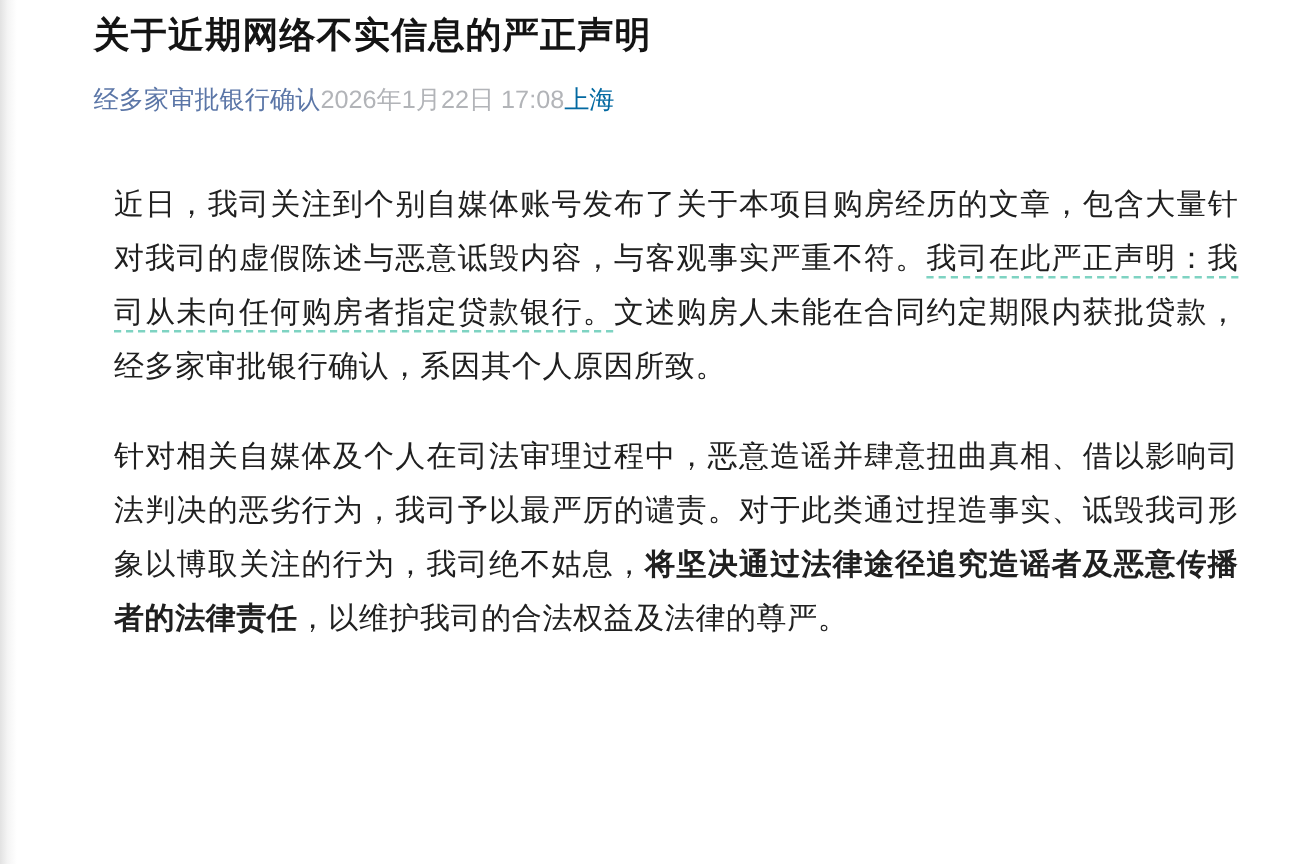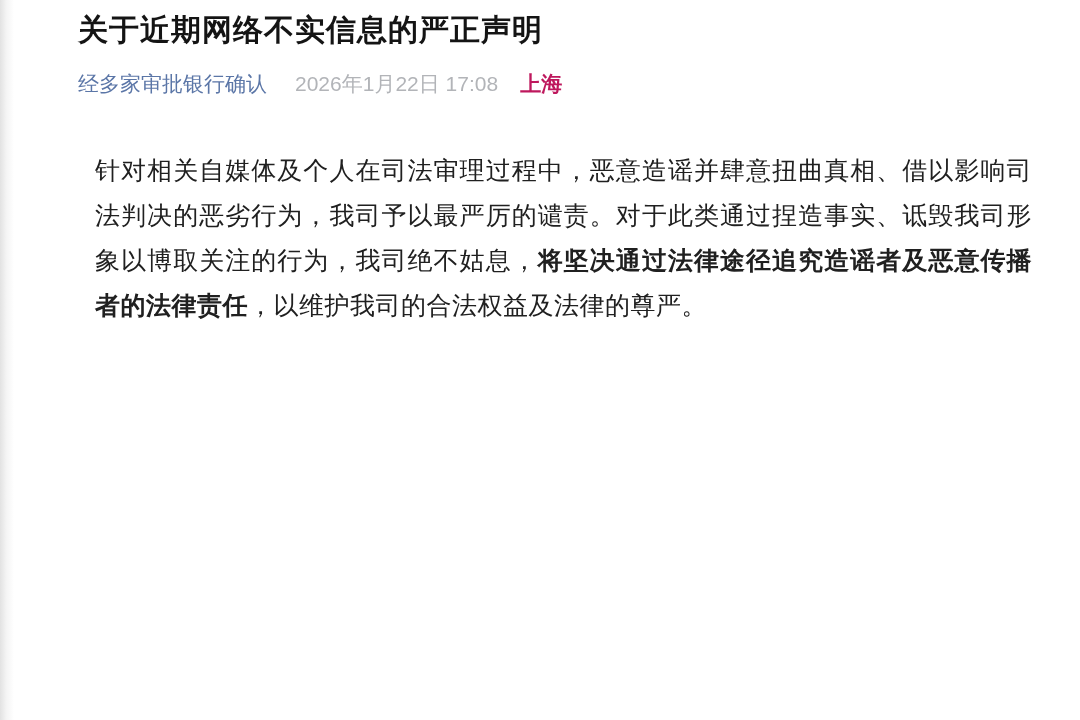--- a/index.html
+++ b/index.html
@@ -45,26 +45,24 @@
     white-space: nowrap;
   }
   .author {
     color: #5b76a7;
     text-decoration: none;
     cursor: pointer;
     font-weight: 400;
   }
   .time {
     color: #b2b4b8;
-    margin-left: 28px;
+    margin-left: 0;
   }
   .loc {
-    color: #be185d;
-    margin-left: 22px;
-    font-weight: bold;
+    color: #0369a1;
   }
   .body {
     position: absolute;
     left: 95px;
     top: 148px;
     width: 937px;
     font-family: "Liberation Serif", "DejaVu Serif", serif;
     font-size: 25px;
     line-height: 45px;
     color: #202020;
@@ -91,17 +89,18 @@
 <div class="page">
   <div class="left-edge"></div>
 
   <h1 class="title">关于近期网络不实信息的严正声明</h1>
 
   <div class="meta">
     <a class="author">经多家审批银行确认</a><span class="time">2026年1月22日 17:08</span><span class="loc">上海</span>
   </div>
 
   <div class="body">
+    <p><span>近日，我司关注到个别自媒体账号发布了关于本项目购房经历的文章，包含大量针对我司的虚假陈述与恶意诋毁内容，与客观事实严重不符。</span><span class="u">我司在此严正声明：我司从未向任何购房者指定贷款银行。</span><span>文述购房人未能在合同约定期限内获批贷款，经多家审批银行确认，系因其个人原因所致。</span></p>
 
 
     <p><span>针对相关自媒体及个人在司法审理过程中，恶意造谣并肆意扭曲真相、借以影响司法判决的恶劣行为，我司予以最严厉的谴责。对于此类通过捏造事实、诋毁我司形象以博取关注的行为，我司绝不姑息，</span><span class="b">将坚决通过法律途径追究造谣者及恶意传播者的法律责任</span><span>，以维护我司的合法权益及法律的尊严。</span></p>
   </div>
 </div>
 
 </body></html>

